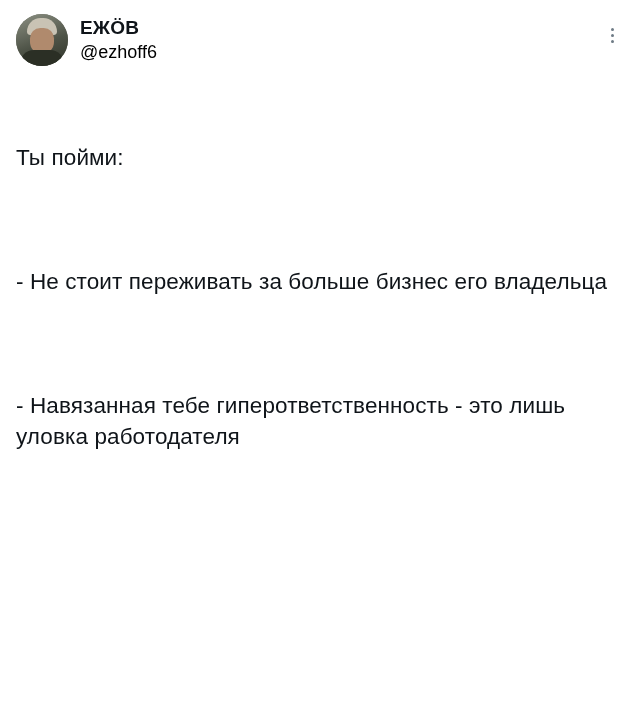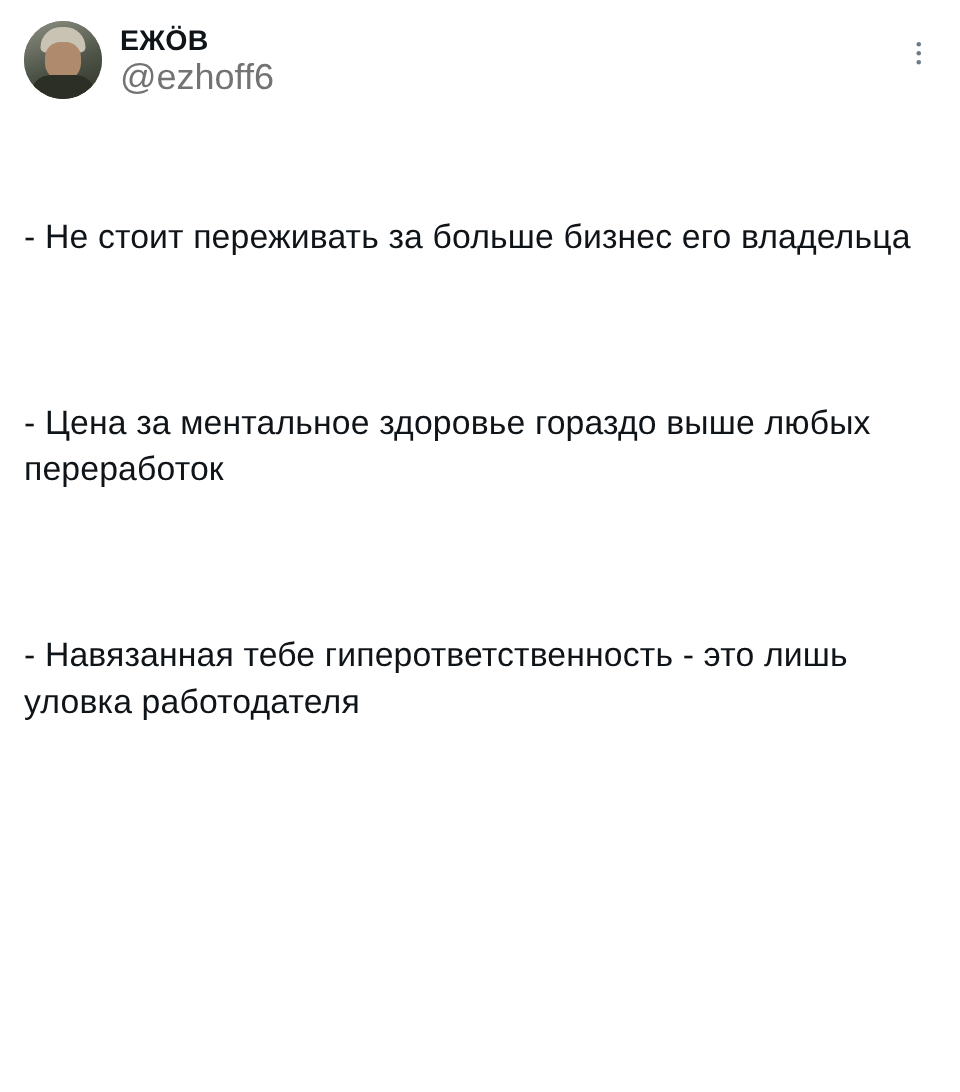--- a/index.html
+++ b/index.html
@@ -77,23 +77,23 @@
     padding-top: 2px;
   }
   .display-name {
     font-size: 19px;
     font-weight: bold;
     line-height: 24px;
     color: #0f1419;
     letter-spacing: 0.2px;
   }
   .handle {
-    font-size: 24px;
+    font-size: 18px;
     line-height: 24px;
-    color: #737373;
+    color: #000000;
   }
   .more-btn {
     position: absolute;
     right: 2px;
     top: 10px;
     width: 20px;
     height: 22px;
     display: flex;
     flex-direction: column;
     align-items: center;
@@ -141,18 +141,18 @@
       <div class="handle">@ezhoff6</div>
     </div>
     <div class="more-btn">
       <span></span>
       <span></span>
       <span></span>
     </div>
   </div>
 
   <div class="body-text">
+    <p class="para">Ты пойми:</p>
     <p class="para">- Не стоит переживать за больше бизнес его владельца</p>
-    <p class="para">- Цена за ментальное здоровье гораздо выше любых переработок</p>
     <p class="para">- Навязанная тебе гиперответственность - это лишь уловка работодателя</p>
   </div>
 
 </div>
 
 </body></html>

